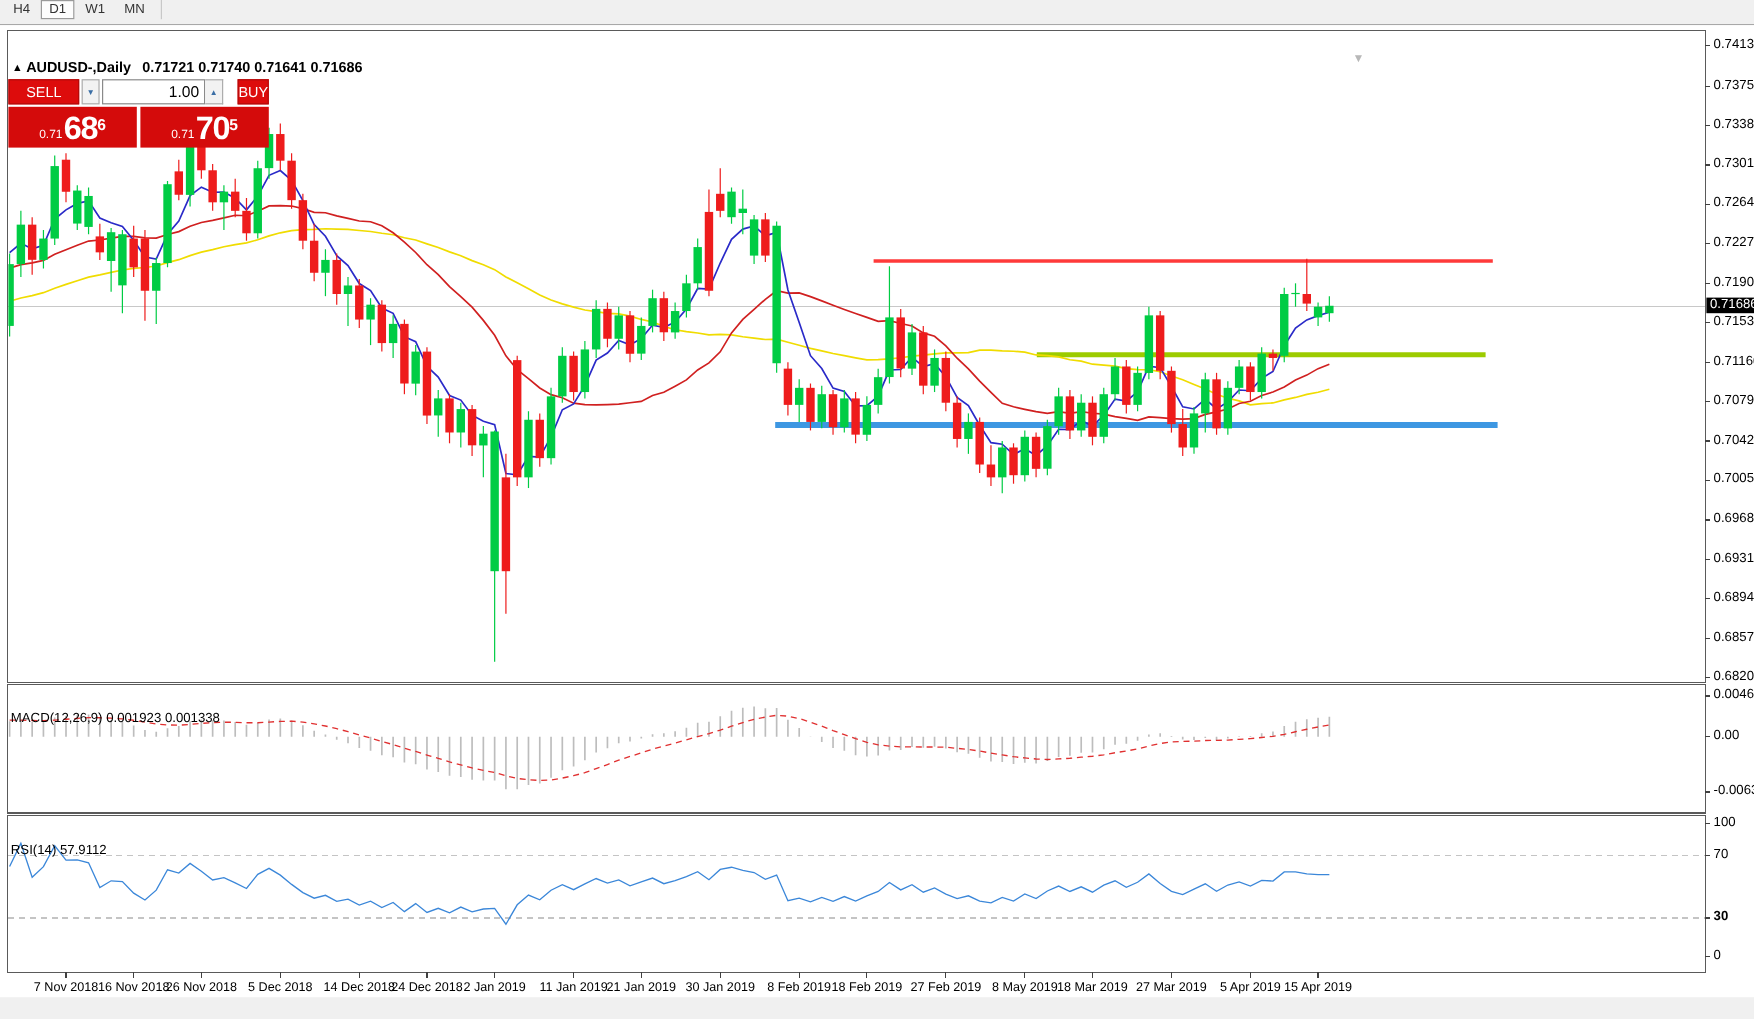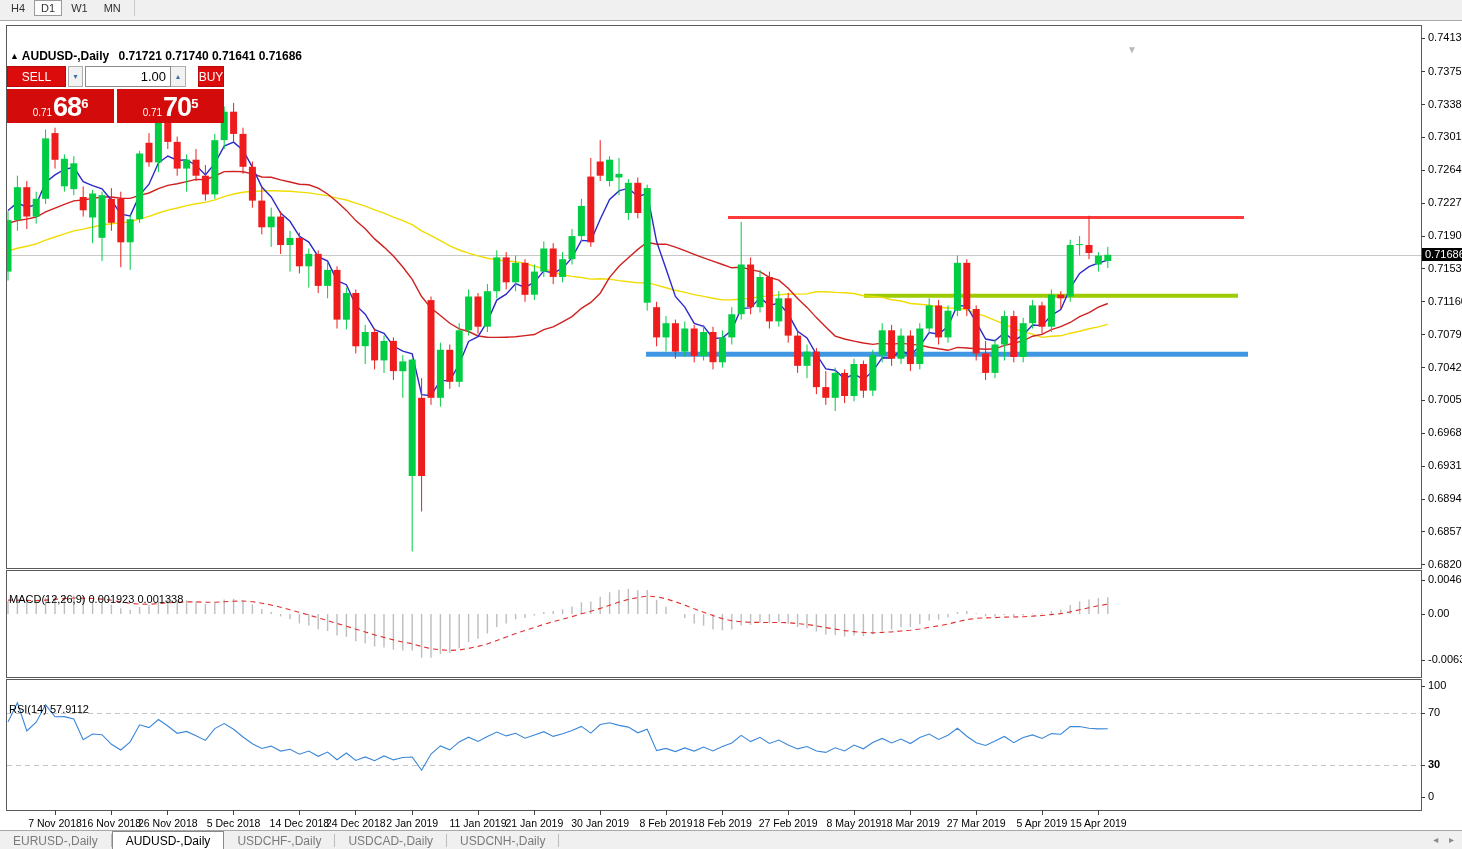--- a/index.html
+++ b/index.html
@@ -566,27 +566,13 @@
         <div class="date-lbl" style="left: 722.4px; top: 796px;">18 Feb 2019</div>
         <div class="date-lbl" style="left: 788.2px; top: 796px;">27 Feb 2019</div>
         <div class="date-lbl" style="left: 854px; top: 796px;">8 May 2019</div>
         <div class="date-lbl" style="left: 910.4px; top: 796px;">18 Mar 2019</div>
         <div class="date-lbl" style="left: 976.2px; top: 796px;">27 Mar 2019</div>
         <div class="date-lbl" style="left: 1042px; top: 796px;">5 Apr 2019</div>
         <div class="date-lbl" style="left: 1098.4px; top: 796px;">15 Apr 2019</div>
       </div>
   </div>
 
-  <div class="tab-bar">
-    <div id="tabs-host" style="display:flex;align-items:stretch;">
-        <div class="tab">EURUSD-,Daily</div>
-        <div class="tab-div"></div>
-        <div class="tab active">AUDUSD-,Daily</div>
-        <div class="tab">USDCHF-,Daily</div>
-        <div class="tab-div"></div>
-        <div class="tab">USDCAD-,Daily</div>
-        <div class="tab-div"></div>
-        <div class="tab">USDCNH-,Daily</div>
-        <div class="tab-div"></div>
-      </div>
-    <div class="tab-scroll">◂ ▸</div>
-  </div>
 </div>
 
 </body></html>

